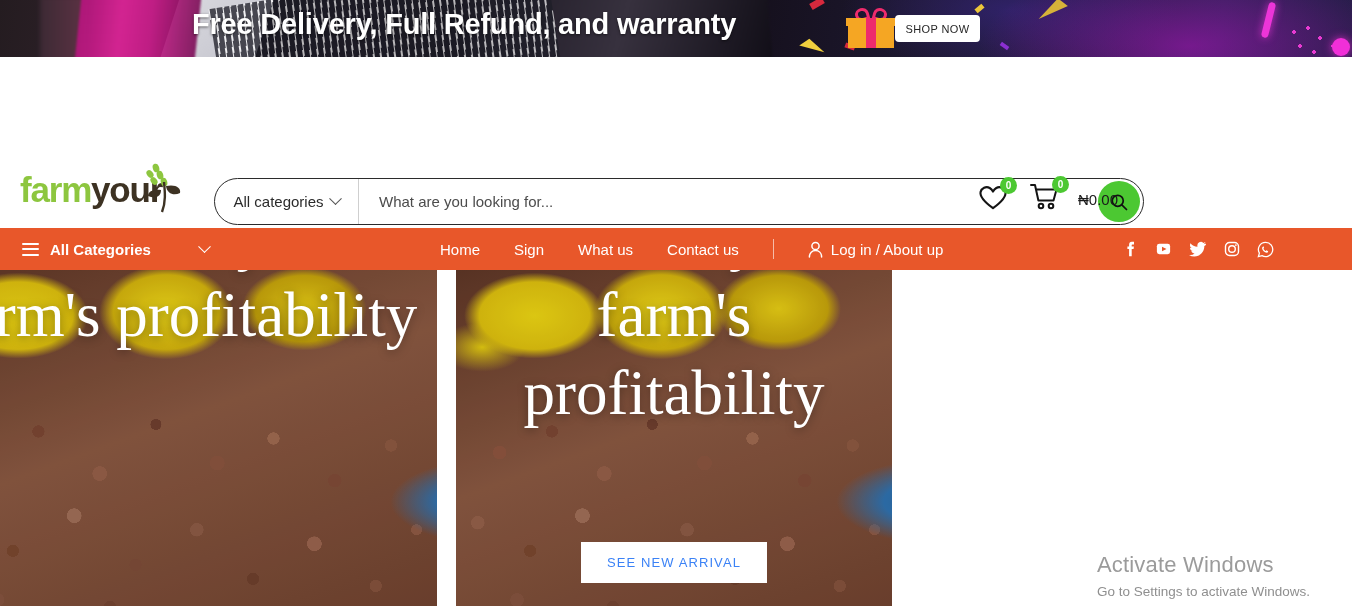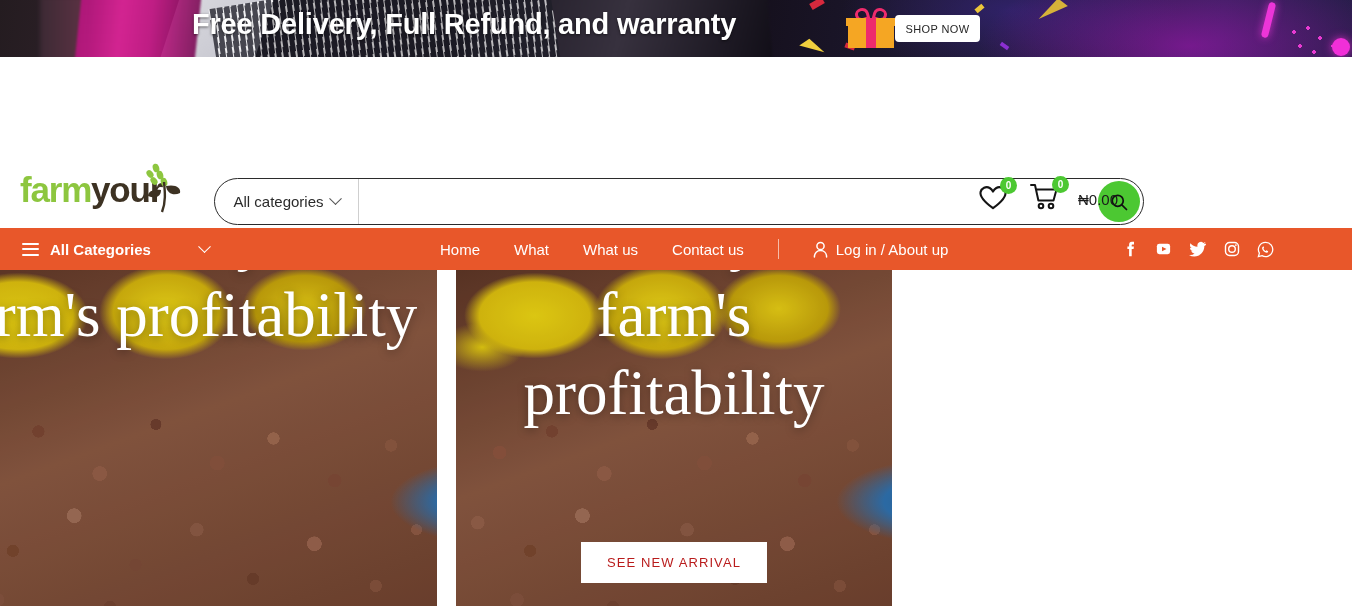--- a/index.html
+++ b/index.html
@@ -329,21 +329,21 @@
     font-size: 63px; line-height: 78px;
     color: #ffffff;
     text-shadow: 0 2px 10px rgba(0,0,0,.35);
     pointer-events: none;
   }
   .hero-btn {
     position: absolute; left: 50%; transform: translateX(-50%);
     bottom: 38px;
     padding: 13px 26px;
     background: #ffffff;
-    font-size: 13px; letter-spacing: 1.1px; color: #b91c1c;
+    font-size: 13px; letter-spacing: 1.1px; color: #3b82f6;
     cursor: pointer;
     white-space: nowrap;
   }
 
   
   .win-activate {
     position: absolute; right: 42px; bottom: 22px;
     text-align: left;
     color: #8a8a8a;
     pointer-events: none;
@@ -405,20 +405,21 @@
     <path d="M30 24 C40 22 45 26 44 31 C38 34 31 32 30 24 Z" fill="#3d3223"></path>
     <path d="M25 28 C18 27 12 29 12 34 C19 37 25 35 25 28 Z" fill="#3d3223"></path>
     <path d="M28 20 C29 30 30 40 26 50" stroke="#3d3223" stroke-width="2.4" fill="none"></path>
   </svg>
 
   <div class="searchbar">
     <div class="cat-select">
       <span>All categories</span>
       <span class="chev"></span>
     </div>
+    <input class="search-input" type="text" placeholder="What are you looking for..." style="">
     <button class="search-btn">
       <svg width="20" height="20" viewBox="0 0 24 24" fill="none" stroke="#111" stroke-width="2.1">
         <circle cx="10.5" cy="10.5" r="6.6"></circle>
         <line x1="15.4" y1="15.4" x2="21" y2="21" stroke-linecap="round"></line>
       </svg>
     </button>
   </div>
 
   <div class="hdr-icons">
     <div class="icon-wrap">
@@ -447,21 +448,21 @@
         <i></i>
         <i></i>
         <i></i>
       </span>
     <span>All Categories</span>
     <span class="cats-chev"></span>
   </div>
 
   <div class="nav-links">
     <a>Home</a>
-    <a>What</a>
+    <a>Sign</a>
     <a>What us</a>
     <a>Contact us</a>
     <span class="nav-sep"></span>
     <span class="login-link">
       <svg width="15" height="17" viewBox="0 0 15 17" fill="none" stroke="#fff" stroke-width="1.5">
         <circle cx="7.5" cy="5" r="3.6"></circle>
         <path d="M1.4 16 C1.4 11.8 4.2 9.6 7.5 9.6 C10.8 9.6 13.6 11.8 13.6 16" stroke-linecap="round"></path>
       </svg>
       <span>Log in / About up</span>
     </span>
@@ -508,14 +509,18 @@
     <div class="hero-title">Increase your farm's profitability</div>
   </div>
 
   <div class="slide right">
     <div class="slide-img"></div>
     <div class="slide-overlay"></div>
     <div class="hero-title">Increase your farm's profitability</div>
     <div class="hero-btn">SEE NEW ARRIVAL</div>
   </div>
 
+  <div class="win-activate">
+    <div class="win-title">Activate Windows</div>
+    <div class="win-sub">Go to Settings to activate Windows.</div>
+  </div>
 
 </div>
 
 </body></html>

